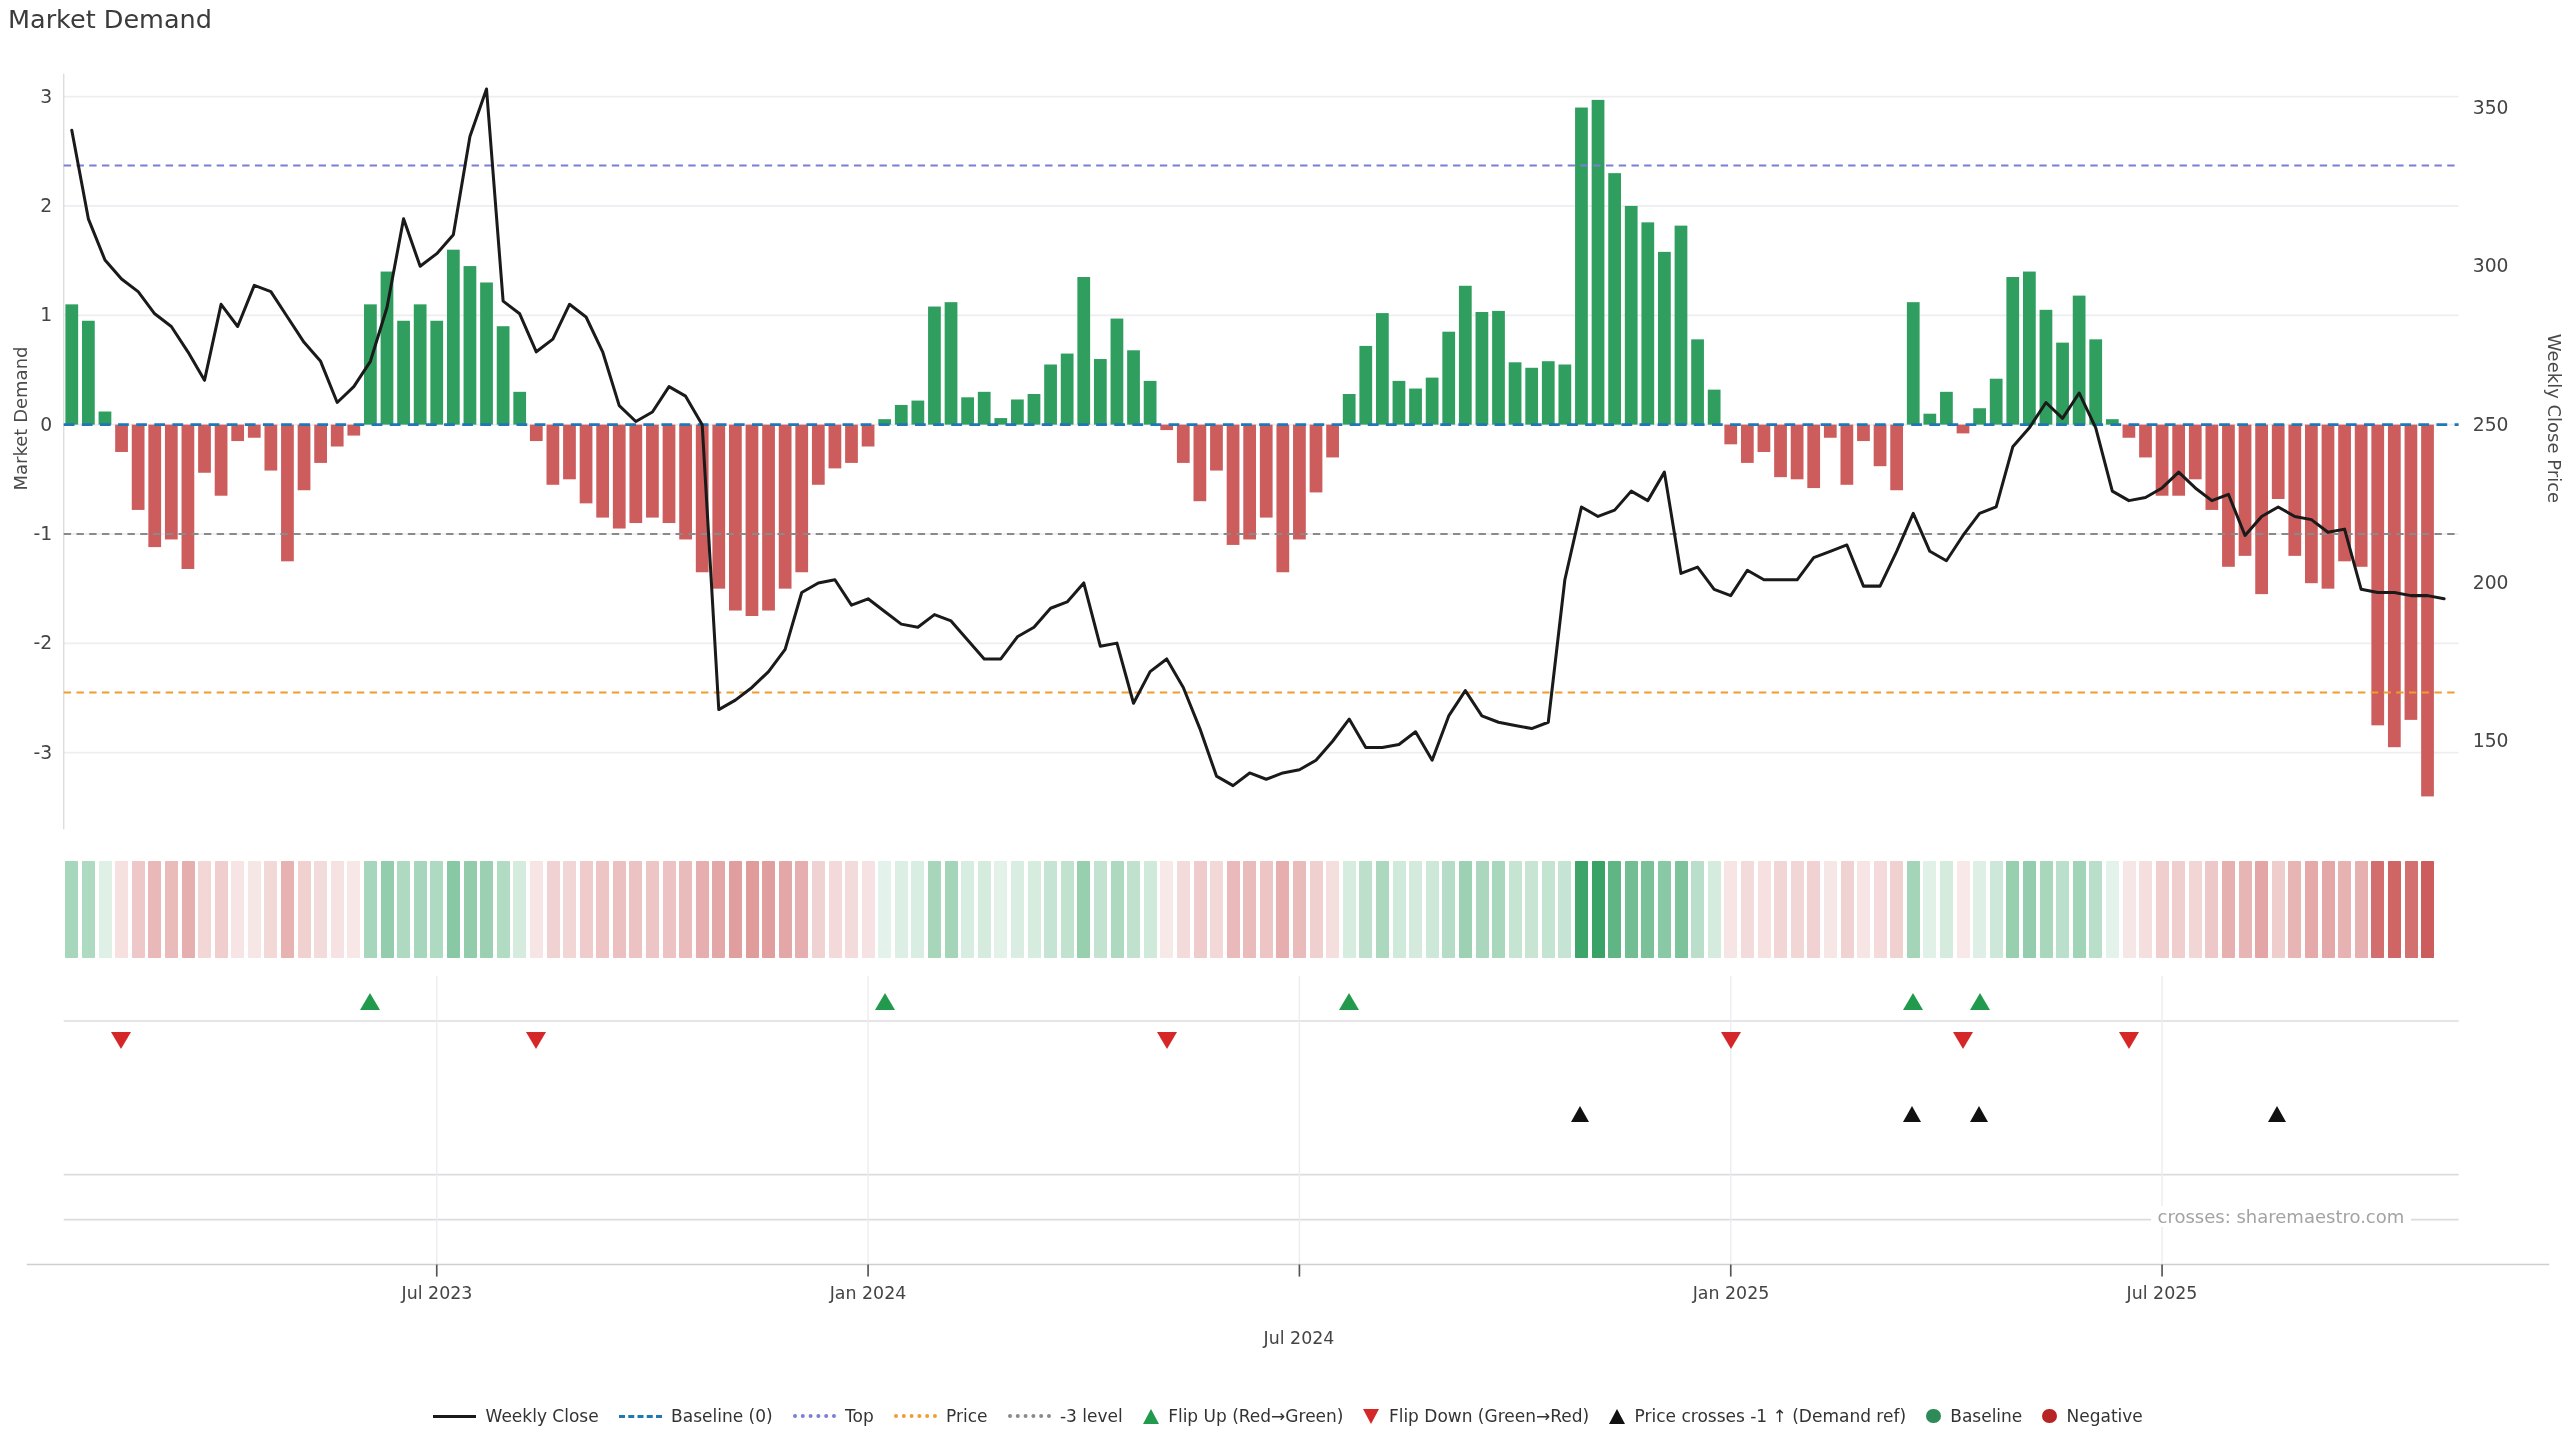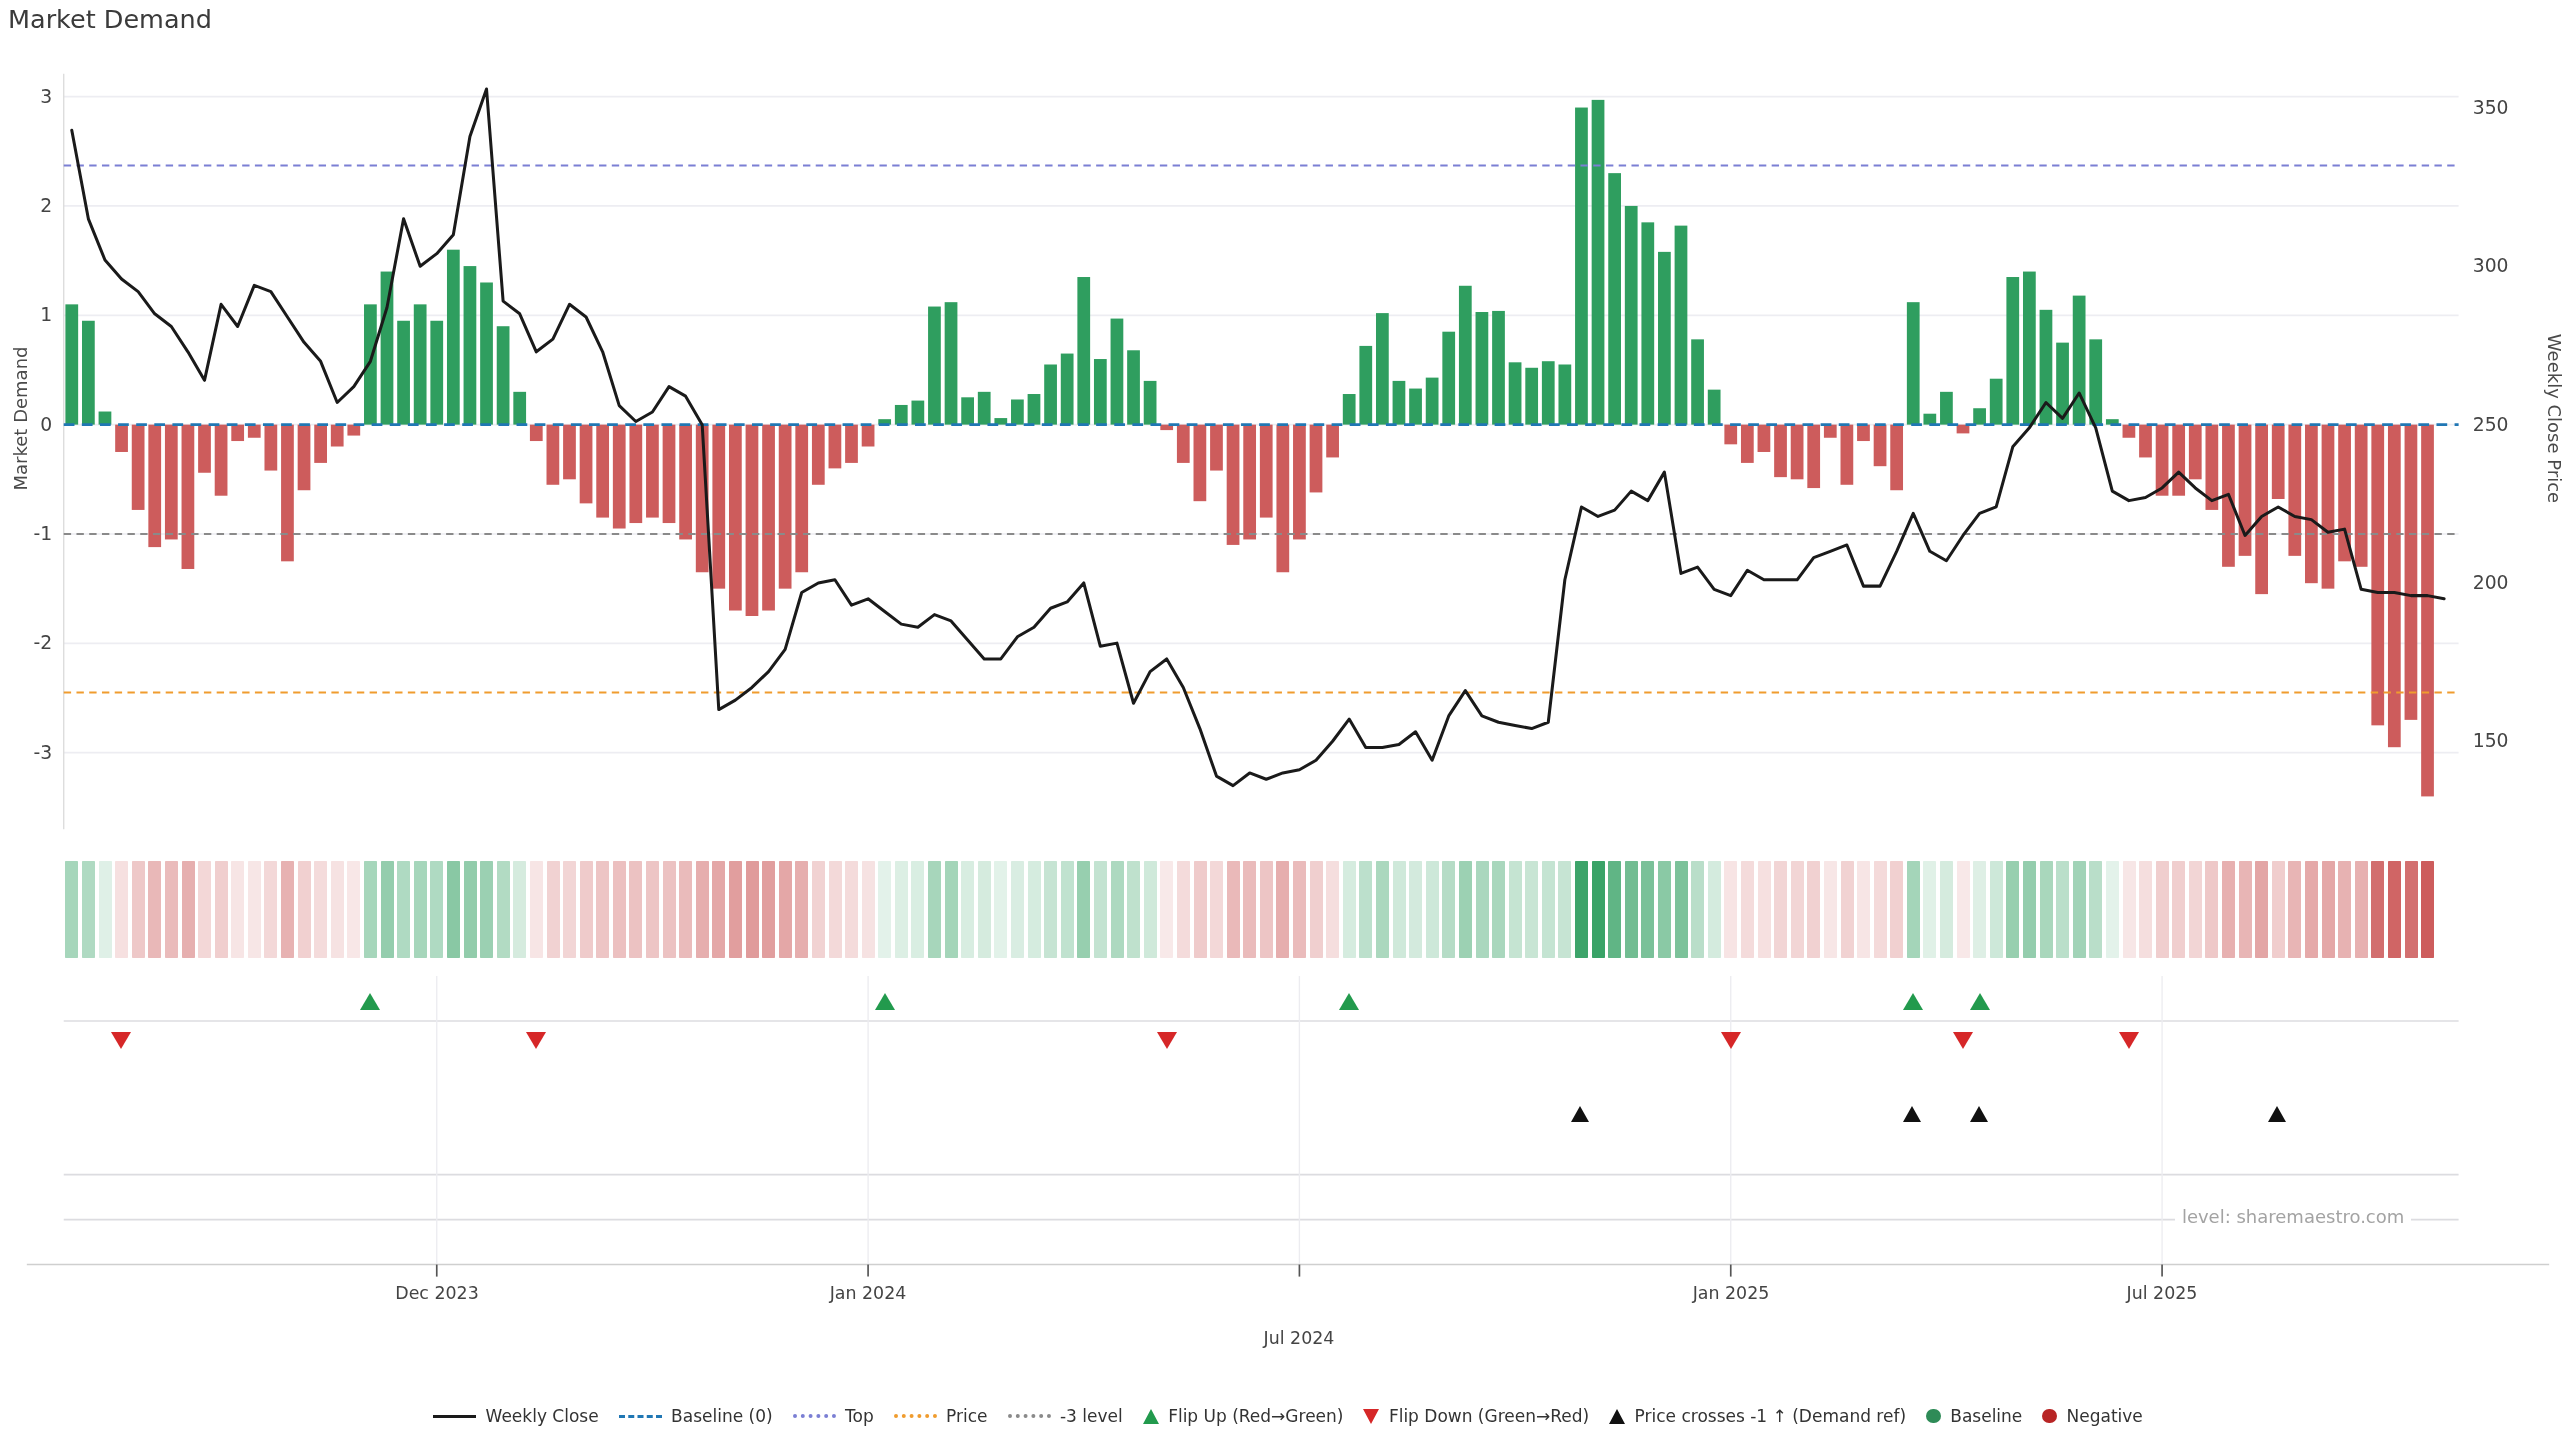--- a/index.html
+++ b/index.html
@@ -390,28 +390,28 @@
       <div class="marker tri-down-red" style="left: 1721px; top: 1032px;"></div>
       <div class="marker tri-down-red" style="left: 1953px; top: 1032px;"></div>
       <div class="marker tri-down-red" style="left: 2119px; top: 1032px;"></div>
       <div class="marker tri-up-black" style="left: 1571px; top: 1106px;"></div>
       <div class="marker tri-up-black" style="left: 1903px; top: 1106px;"></div>
       <div class="marker tri-up-black" style="left: 1970px; top: 1106px;"></div>
       <div class="marker tri-up-black" style="left: 2268px; top: 1106px;"></div>
     </div>
 
   <div id="xticklabels">
-      <div class="xticklabel" style="left: 437px;">Dec 2023</div>
+      <div class="xticklabel" style="left: 437px;">Jul 2023</div>
       <div class="xticklabel" style="left: 868px;">Jan 2024</div>
       <div class="xticklabel" style="left: 1299px; margin-top: 45px;">Jul 2024</div>
       <div class="xticklabel" style="left: 1731px;">Jan 2025</div>
       <div class="xticklabel" style="left: 2162px;">Jul 2025</div>
     </div>
 
-  <div class="source-note">level: sharemaestro.com</div>
+  <div class="source-note">crosses: sharemaestro.com</div>
 
   <div class="legend" id="legend">
       <div class="legend-item">
         <span class="lg-line" style="border-top-color: rgb(26, 26, 26);"></span>
         <span>Weekly Close</span>
       </div>
       <div class="legend-item">
         <span class="lg-dash" style="border-top-color: rgb(32, 119, 180);"></span>
         <span>Baseline (0)</span>
       </div>

